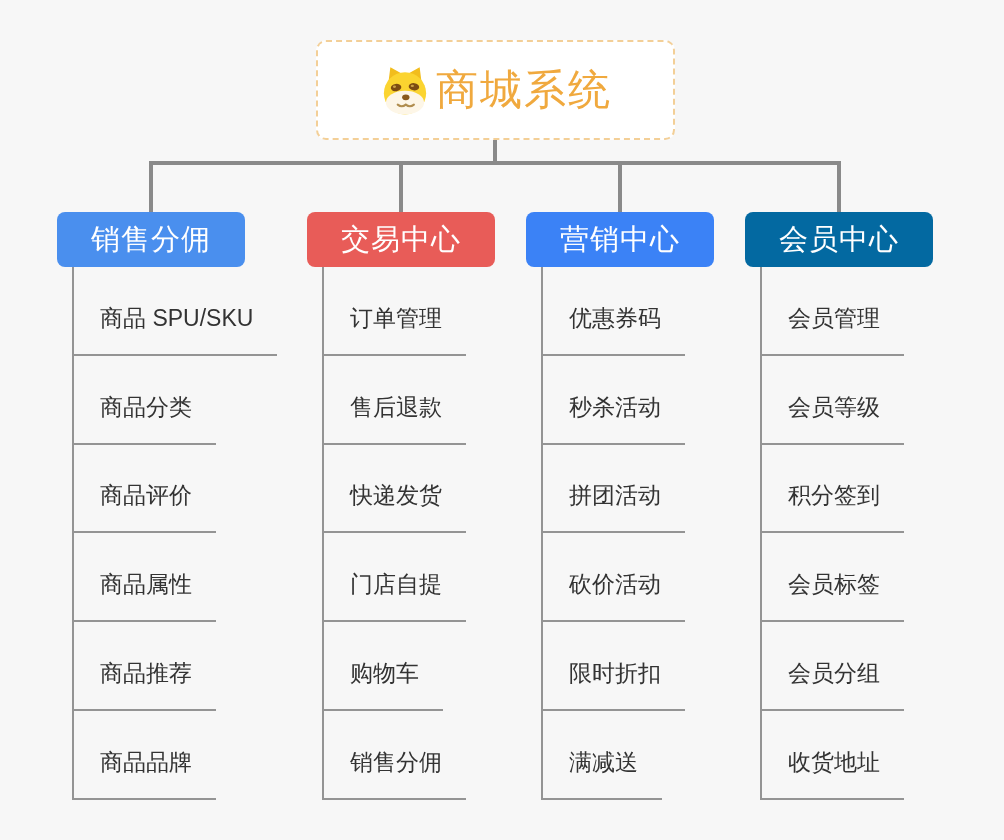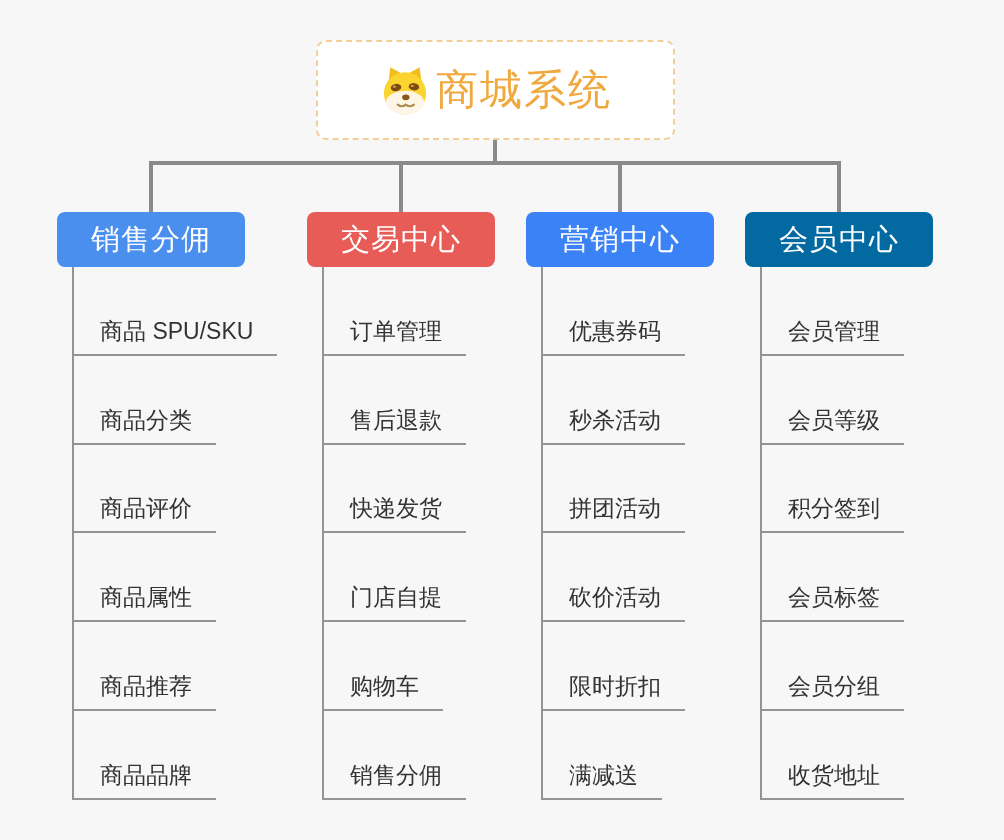--- a/index.html
+++ b/index.html
@@ -82,21 +82,21 @@
     width:2px; height:533px;
     background:#949494;
   }
   .leaf{
     height:88.83px;
     display:flex;
     align-items:flex-end;
   }
   .leaf-label{
     margin-left:15px;
-    padding:0 24px 7px 28px;
+    padding:0 24px 20px 28px;
     border-bottom:2px solid #949494;
     font-size:23px;
     color:#333333;
     white-space:nowrap;
     cursor:pointer;
   }
 </style>
 </head>
 <body>
 

